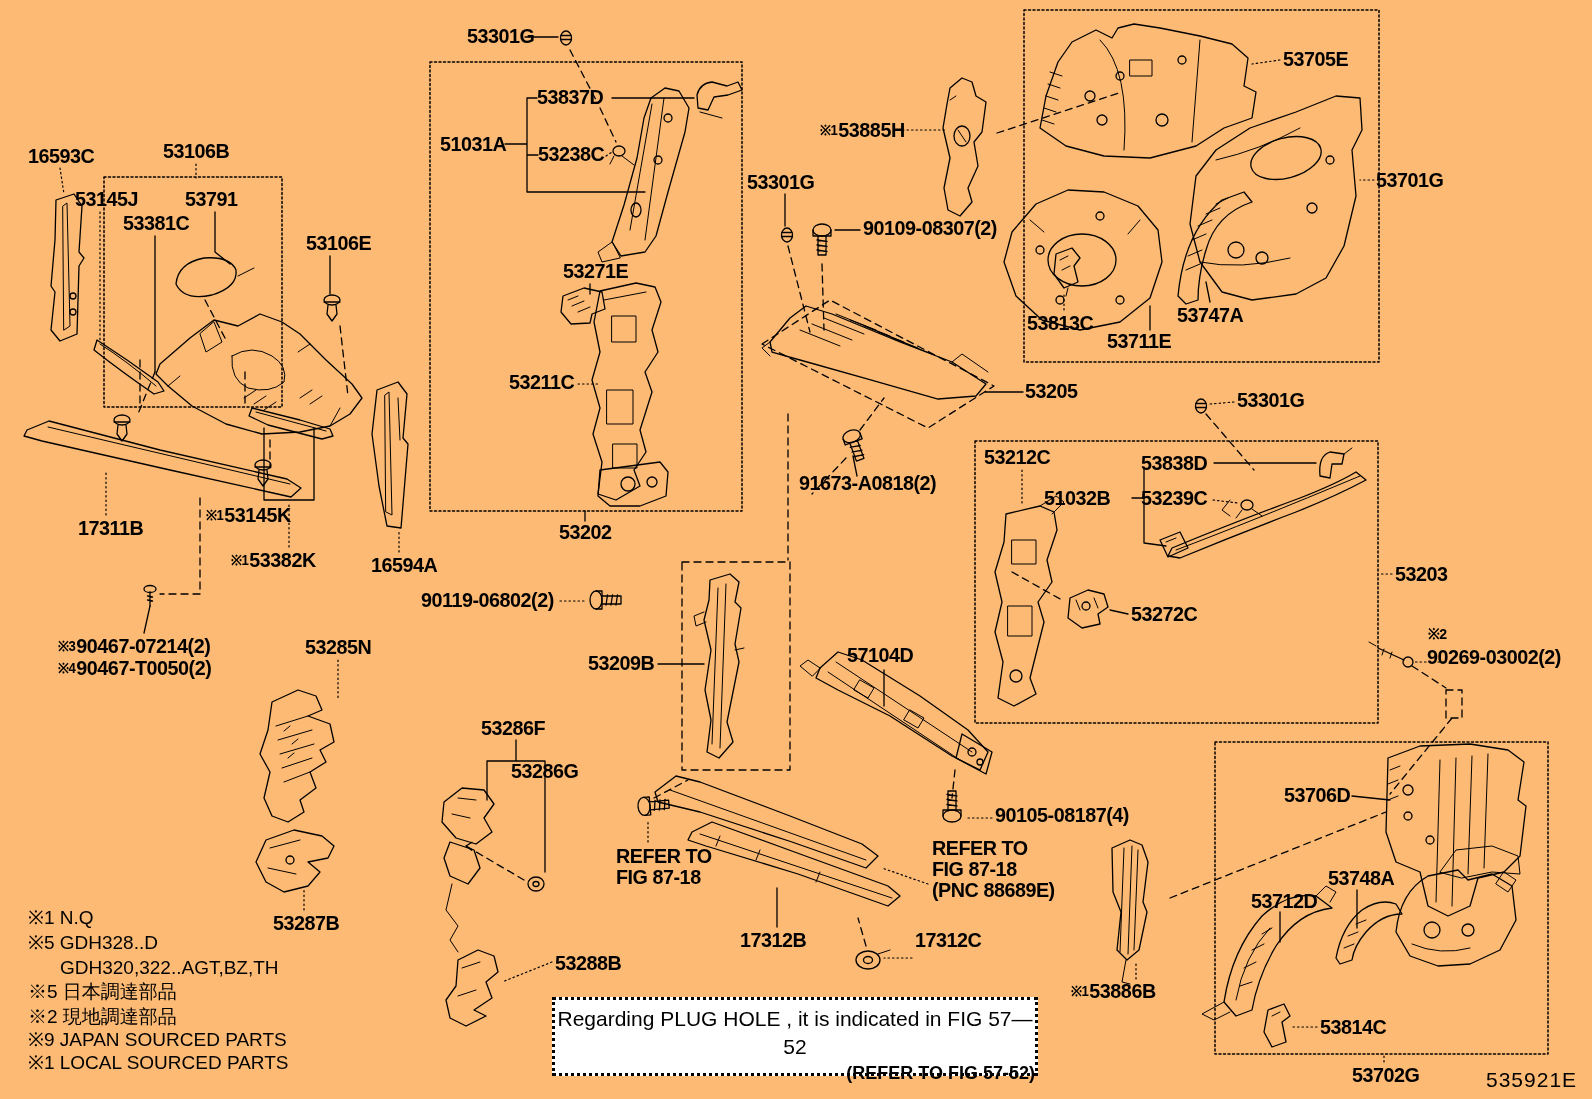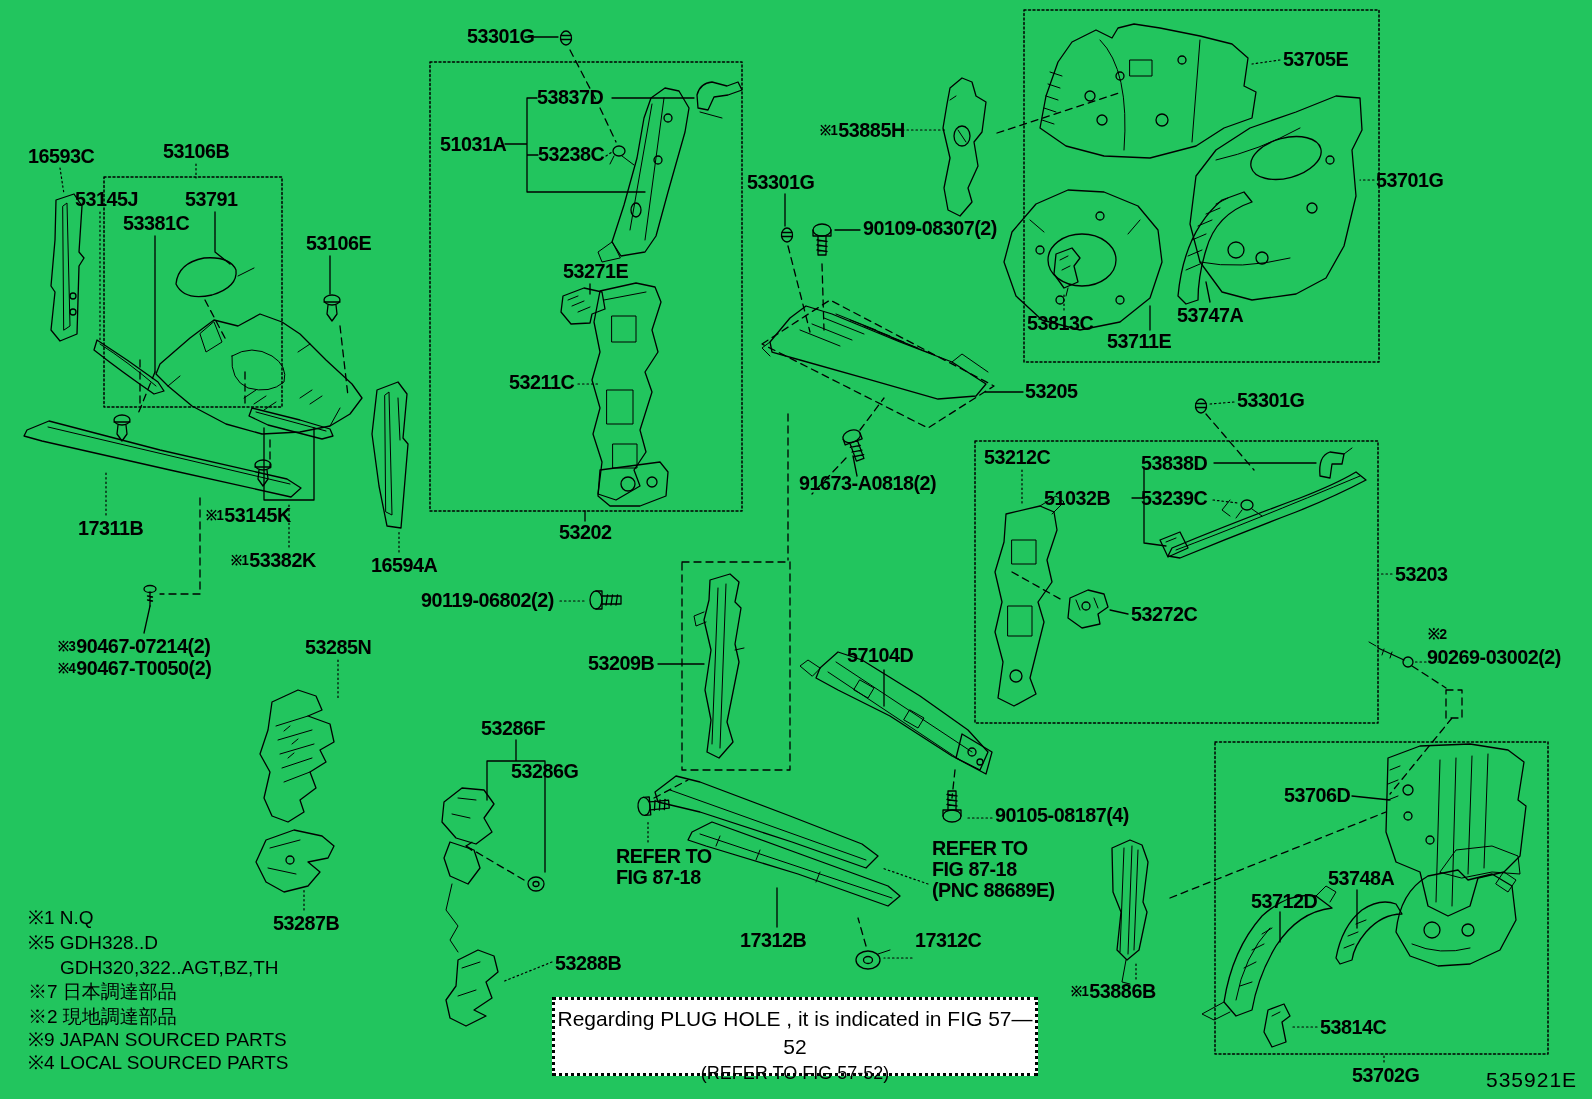--- a/index.html
+++ b/index.html
@@ -1,34 +1,34 @@
 <!DOCTYPE html>
 <html><head>
 <meta charset="utf-8">
 <style>
   html,body{margin:0;padding:0;background:#fff;}
-  #stage{position:relative;width:1592px;height:1099px;background:#22c55e;overflow:hidden;
+  #stage{position:relative;width:1592px;height:1099px;background:#fdba74;overflow:hidden;
          font-family:"Liberation Sans",sans-serif;color:#000;}
   #art{position:absolute;left:0;top:0;}
   svg *{stroke:#000;stroke-width:1.3;fill:none;stroke-linejoin:round;stroke-linecap:round;}
   svg .dot{stroke-dasharray:1.5 3;stroke-width:1.2;}
   svg .dsh{stroke-dasharray:7 5;stroke-width:1.3;}
   svg .boxdot{stroke-dasharray:2 2.5;stroke-width:1.5;}
   svg .thin{stroke-width:1;}
   .plabel{position:absolute;font-weight:700;font-size:21px;letter-spacing:-0.5px;
           white-space:nowrap;line-height:1;transform:scaleX(.94);transform-origin:left top;}
   .plabel .pre{font-size:14px;font-weight:700;margin-right:1px;vertical-align:2px;}
   .legend-item{position:absolute;font-weight:400;font-size:19px;white-space:nowrap;line-height:1;text-align:center;}
   .figcode{position:absolute;font-weight:400;font-size:21px;letter-spacing:1px;}
   #note-box{position:absolute;left:552px;top:997px;width:486px;height:79px;
             border:3px dotted #000;background:#fff;text-align:center;box-sizing:border-box;
             padding-top:5px;}
   #note-box .jp{font-size:17px;line-height:1.35;}
   #note-box .en{font-size:21px;line-height:1.35;}
-  #note-box .ref{font-size:18px;font-weight:400;line-height:1.3;}
+  #note-box .ref{font-size:18px;font-weight:700;line-height:1.3;text-align:right;}
 </style>
 </head>
 <body>
 
 <div id="stage">
 
   <svg id="art" width="1592" height="1099" viewBox="0 0 1592 1099">
     <defs>
       <g id="clip">
           <ellipse cx="0" cy="0" rx="8" ry="5"></ellipse>
@@ -302,24 +302,24 @@
       <div class="plabel" style="left: 273px; top: 912px;">53287B</div>
       <div class="plabel" style="left: 740px; top: 929px;">17312B</div>
       <div class="plabel" style="left: 915px; top: 929px;">17312C</div>
       <div class="plabel" style="left: 555px; top: 952px;">53288B</div>
       <div class="plabel" style="left: 1071px; top: 980px;"><span class="pre">※1</span>53886B</div>
       <div class="plabel" style="left: 1320px; top: 1016px;">53814C</div>
       <div class="plabel" style="left: 1352px; top: 1064px;">53702G</div>
       <div class="legend-item" style="left: 28px; top: 908px;">※1 N.Q</div>
       <div class="legend-item" style="left: 28px; top: 933px;">※5 GDH328..D</div>
       <div class="legend-item" style="left: 60px; top: 958px;">GDH320,322..AGT,BZ,TH</div>
-      <div class="legend-item" style="left: 28px; top: 982px;">※7 日本調達部品</div>
+      <div class="legend-item" style="left: 28px; top: 982px;">※5 日本調達部品</div>
       <div class="legend-item" style="left: 28px; top: 1007px;">※2 現地調達部品</div>
       <div class="legend-item" style="left: 28px; top: 1030px;">※9 JAPAN SOURCED PARTS</div>
-      <div class="legend-item" style="left: 28px; top: 1053px;">※4 LOCAL SOURCED PARTS</div>
+      <div class="legend-item" style="left: 28px; top: 1053px;">※1 LOCAL SOURCED PARTS</div>
     </div>
 
   <div id="note-box">
     <div class="en">Regarding  PLUG  HOLE , it is indicated in  FIG  57—52</div>
     <div class="ref">(REFER TO FIG 57-52)</div>
   </div>
 
   <div class="figcode" style="left:1486px;top:1068px;">535921E</div>
 </div>
 

